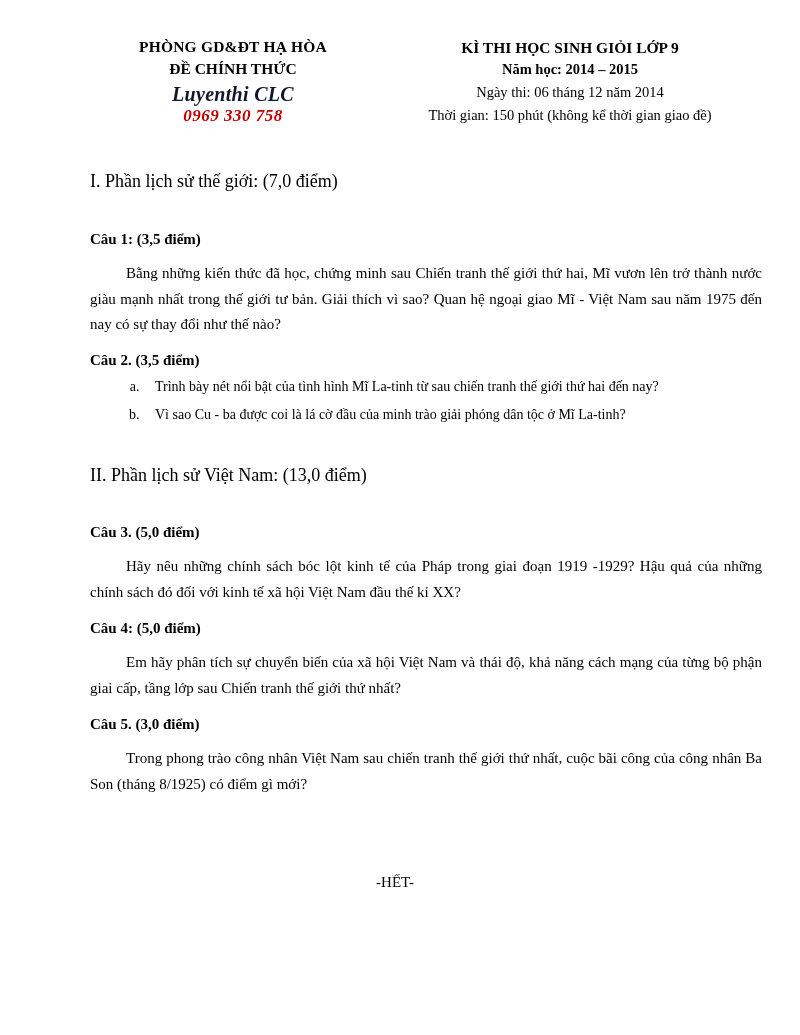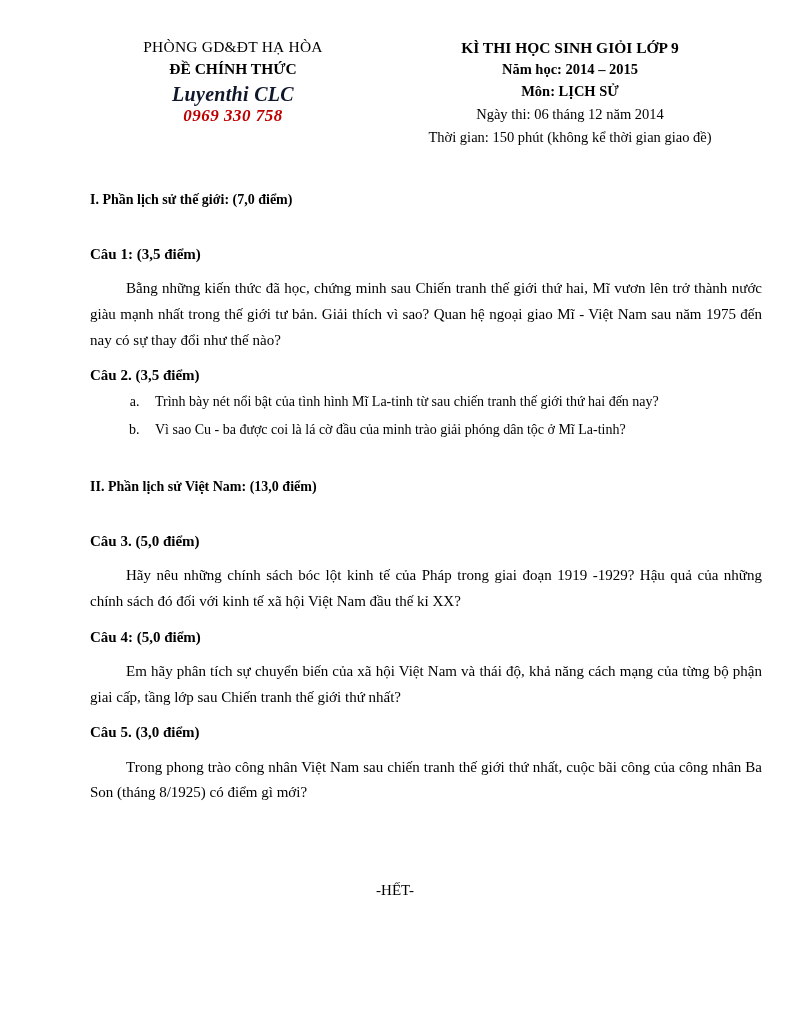--- a/index.html
+++ b/index.html
@@ -37,21 +37,21 @@
     box-sizing: border-box;
   }
   .header-right {
     flex: 1;
     text-align: center;
     padding-left: 10px;
     box-sizing: border-box;
   }
   .dept-name {
     font-size: 15.5px;
-    font-weight: normal;
+    font-weight: bold;
     letter-spacing: 0.2px;
     line-height: 1.45;
   }
   .official {
     font-size: 15.5px;
     font-weight: bold;
     line-height: 1.45;
   }
   .brand {
     margin-top: 2px;
@@ -89,22 +89,22 @@
     text-align: center;
   }
 
   
   .content {
     margin-top: 40px;
     font-size: 15px;
     line-height: 1.62;
   }
   .section-title {
-    font-weight: bold;
-    font-size: 14px;
+    font-weight: normal;
+    font-size: 18px;
     margin: 0 0 0 42px;
   }
   .spacer-lg { height: 30px; }
   .spacer-sm { height: 10px; }
 
   .q-head {
     font-weight: bold;
     font-size: 15px;
     margin: 0 0 0 42px;
   }
@@ -148,21 +148,20 @@
     <div class="header-left">
       <div class="dept-name">PHÒNG GD&amp;ĐT HẠ HÒA</div>
       <div class="official">ĐỀ CHÍNH THỨC</div>
       <div class="brand">Luyenthi CLC</div>
       <div class="brand-phone">0969 330 758</div>
     </div>
 
     <div class="header-right">
       <div class="exam-title">KÌ THI HỌC SINH GIỎI LỚP 9</div>
       <div class="exam-sub">Năm học: 2014 – 2015</div>
-      <div class="exam-sub">Môn: LỊCH SỬ</div>
       <div class="exam-line left-ind">Ngày thi: 06 tháng 12 năm 2014</div>
       <div class="exam-line left-ind">Thời gian: 150 phút (không kể thời gian giao đề)</div>
     </div>
 
   </div>
 
   <div class="content">
 
     <div class="section-title">I. Phần lịch sử thế giới: (7,0 điểm)</div>
     <div class="spacer-lg"></div>

